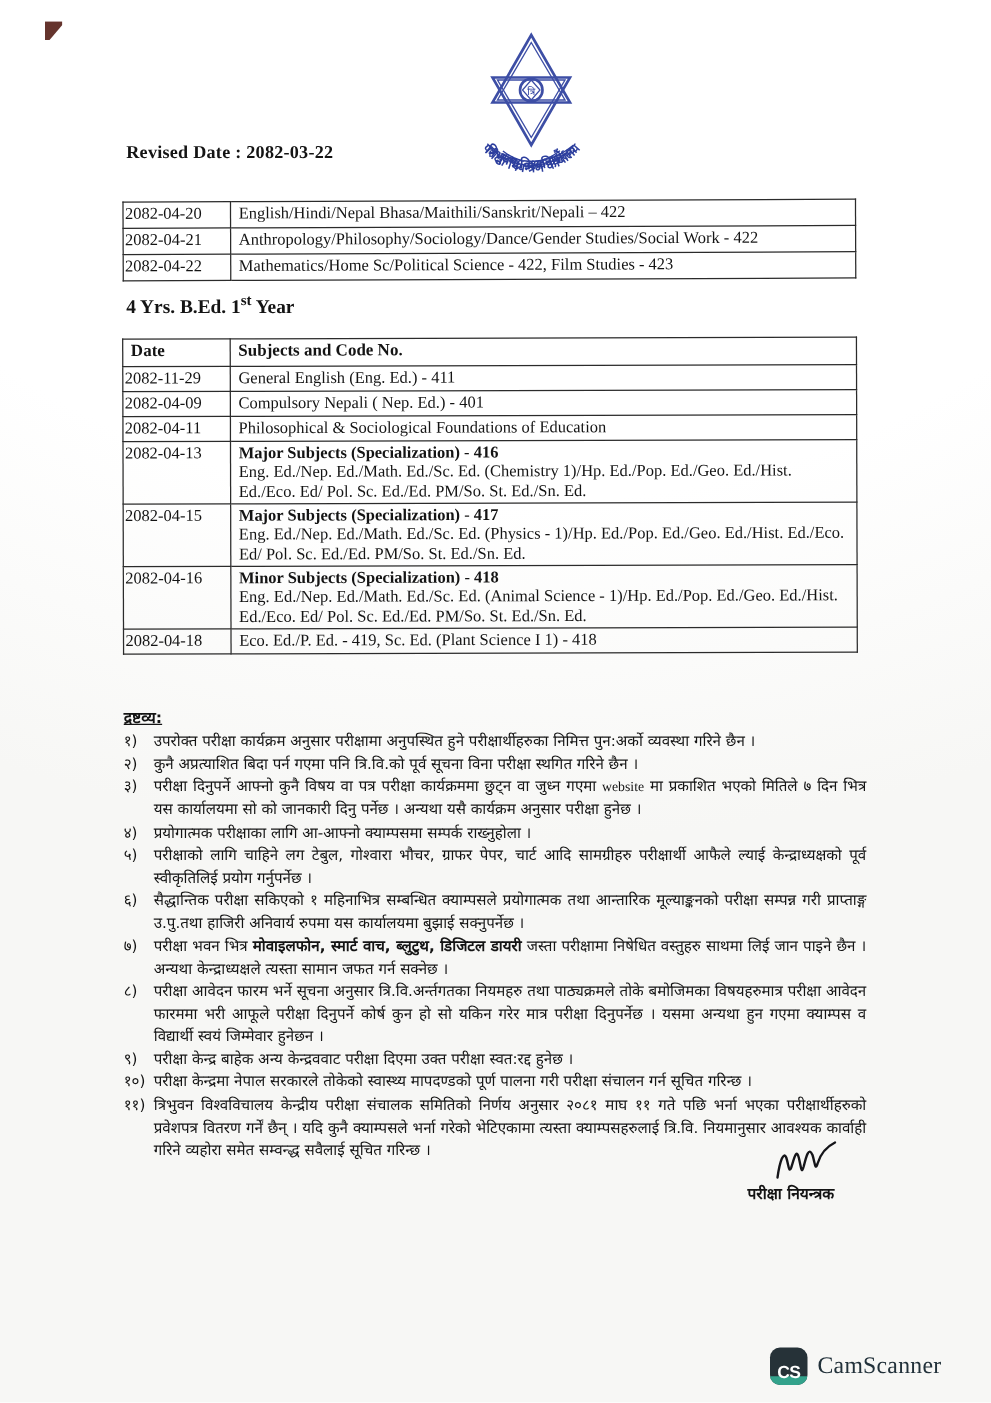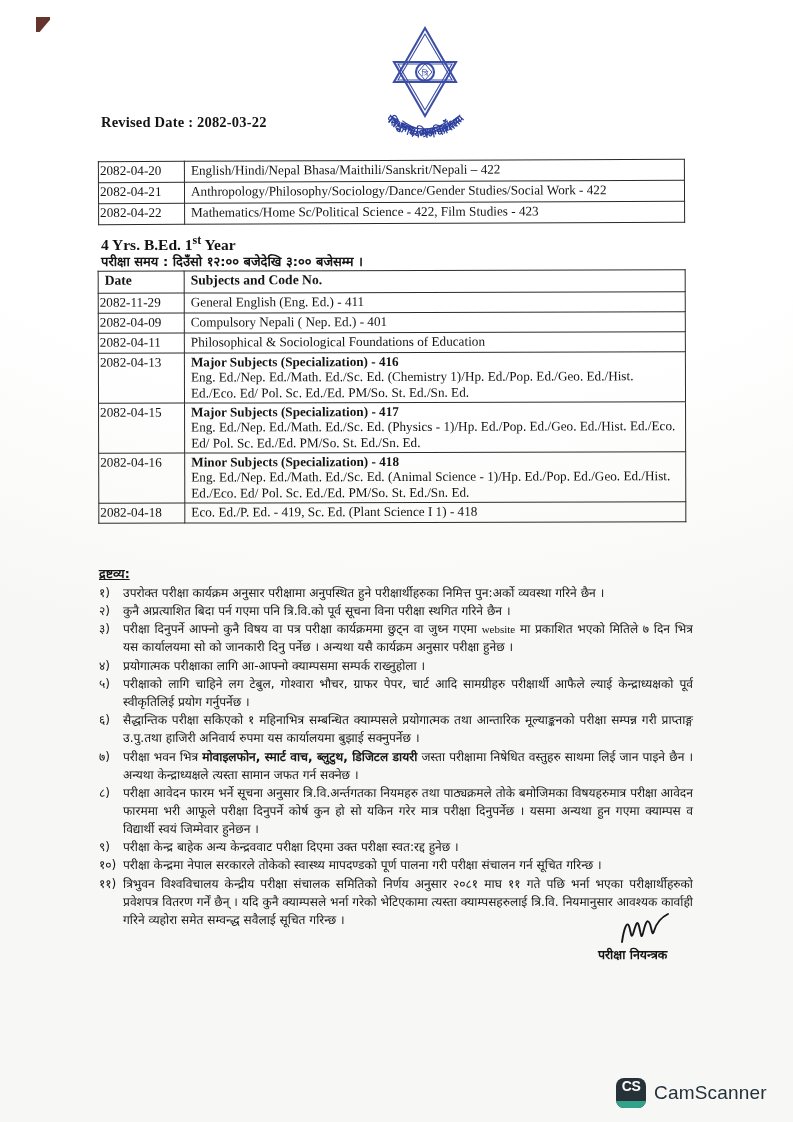--- a/index.html
+++ b/index.html
@@ -202,41 +202,41 @@
     gap: 8px;
   }
   .cs-logo {
     width: 30px;
     height: 30px;
     border-radius: 8px;
     background: #263238;
     position: relative;
     overflow: hidden;
     display: flex;
-    align-items: flex-start;
+    align-items: flex-end;
     justify-content: center;
   }
   .cs-logo .cs-text {
     color: #ffffff;
     font-family: "Liberation Sans", sans-serif;
     font-weight: bold;
     font-size: 14px;
     letter-spacing: -.5px;
     position: relative;
     z-index: 2;
     margin-bottom: 3px;
   }
   .cs-logo .cs-bar {
     position: absolute;
     left: 0; right: 0; bottom: 0;
     height: 7px;
     background: #33a28b;
   }
   .cs-word {
-    font-family: Liberation Sans, sans-serif;
+    font-family: Liberation Serif, serif;
     font-size: 19px;
     color: #22313a;
     letter-spacing: .2px;
   }
 </style>
 </head>
 <body>
 
 <div class="page">
 
@@ -289,21 +289,20 @@
       </tr>
       <tr>
         <td class="date-cell">2082-04-22</td>
         <td>Mathematics/Home Sc/Political Science - 422, Film Studies - 423</td>
       </tr>
     </tbody>
   </table>
 
   <div class="section-heading"><span>4 Yrs. B.Ed. 1</span><sup>st</sup><span> Year</span></div>
 
-  <div class="section-time">परीक्षा समय : दिउँसो १२:०० बजेदेखि ३:०० बजेसम्म ।</div>
 
   <table class="doc-table" id="table-main">
     <colgroup>
         <col class="c-date">
         <col>
       </colgroup>
     <thead>
       <tr>
         <td>Date</td>
         <td>Subjects and Code No.</td>

